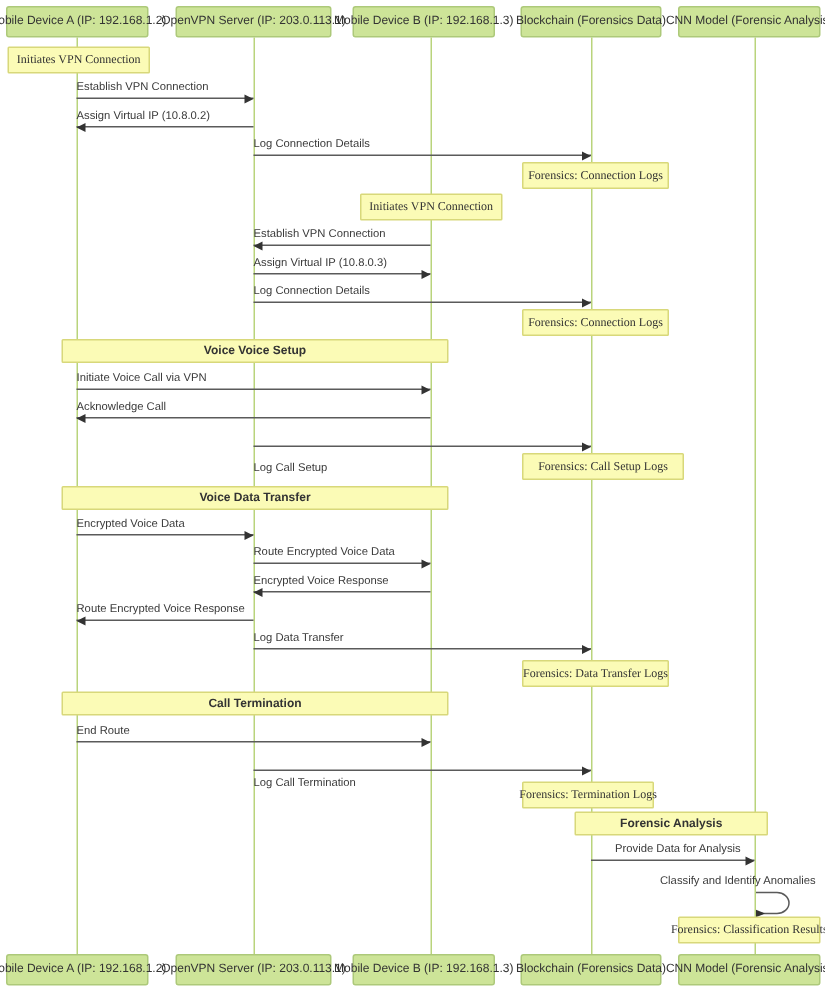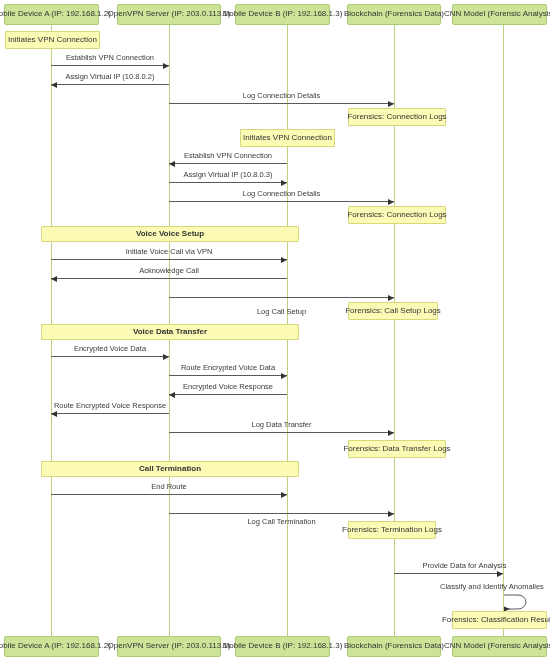--- a/index.html
+++ b/index.html
@@ -49,20 +49,21 @@
     color:#333333;
     font-size:8px;
     line-height:1.1;
     display:flex;
     align-items:center;
     justify-content:center;
     text-align:center;
     padding:4px 4px;
     white-space:nowrap;
     z-index:5;
+    font-family:Liberation Serif, serif;
   }
   
   .section-bar{
     position:absolute;
     box-sizing:border-box;
     background:#fbfbb6;
     border:1px solid #d8d87a;
     border-radius:1px;
     color:#333333;
     font-size:8px;
@@ -90,21 +91,20 @@
     z-index:3;
   }
   .arrowhead.right{ border-left:6px solid #333333; }
   .arrowhead.left{  border-right:6px solid #333333; }
   .msg-label{
     position:absolute;
     color:#3a3a3a;
     font-size:7.5px;
     line-height:1;
     white-space:nowrap;
-    text-align:center;
     z-index:3;
   }
   .selfloop{ position:absolute; z-index:3; }
 </style>
 </head>
 <body>
 
 <div id="diagram">
 
   <div class="lifeline" style="left:51px;  top:25px; height:612px;"></div>
@@ -158,21 +158,21 @@
   <div class="arrowhead right" style="left:281px; top:256.5px;"></div>
 
   <div class="msg-label" style="left:51px; top:267px; width:236px;">Acknowledge Call</div>
   <div class="msg" style="left:51px; top:278px; width:236px;"></div>
   <div class="arrowhead left" style="left:51px; top:275.5px;"></div>
 
   <div class="msg-label" style="left:169px; top:286px; width:225px;margin-top:22px;">Log Call Setup</div>
   <div class="msg" style="left:169px; top:297px; width:225px;"></div>
   <div class="arrowhead right" style="left:388px; top:294.5px;"></div>
 
-  <div class="note" style="left:348px; top:302px; width:90px; height:18px;text-align:right;">Forensics: Call Setup Logs</div>
+  <div class="note" style="left:348px; top:302px; width:108px; height:18px;text-align:right;">Forensics: Call Setup Logs</div>
 
   <div class="section-bar" style="left:41px; top:324px; width:258px; height:16px;">Voice Data Transfer</div>
 
   <div class="msg-label" style="left:51px; top:345px; width:118px;">Encrypted Voice Data</div>
   <div class="msg" style="left:51px; top:356px; width:118px;"></div>
   <div class="arrowhead right" style="left:163px; top:353.5px;"></div>
 
   <div class="msg-label" style="left:169px; top:364px; width:118px;">Route Encrypted Voice Data</div>
   <div class="msg" style="left:169px; top:375px; width:118px;"></div>
   <div class="arrowhead right" style="left:281px; top:372.5px;"></div>
@@ -196,20 +196,21 @@
   <div class="msg-label" style="left:51px; top:483px; width:236px;">End Route</div>
   <div class="msg" style="left:51px; top:494px; width:236px;"></div>
   <div class="arrowhead right" style="left:281px; top:491.5px;"></div>
 
   <div class="msg-label" style="left:169px; top:502px; width:225px;margin-top:16px;">Log Call Termination</div>
   <div class="msg" style="left:169px; top:513px; width:225px;"></div>
   <div class="arrowhead right" style="left:388px; top:510.5px;"></div>
 
   <div class="note" style="left:348px; top:521px; width:88px; height:18px;">Forensics: Termination Logs</div>
 
+  <div class="section-bar" style="left:383px; top:541px; width:129px; height:16px;">Forensic Analysis</div>
 
   <div class="msg-label" style="left:394px; top:562px; width:109px;margin-left:16px;">Provide Data for Analysis</div>
   <div class="msg" style="left:394px; top:573px; width:109px;"></div>
   <div class="arrowhead right" style="left:497px; top:570.5px;"></div>
 
   <div class="msg-label" style="left:440px; top:583px; width:126px; text-align:left;">Classify and Identify Anomalies</div>
   <svg class="selfloop" width="36" height="22" style="left:502px; top:592px;" viewBox="0 0 36 22">
     <path d="M 2 3 L 16 3 A 8 7 0 0 1 16 17 L 2 17" fill="none" stroke="#5a5a5a" stroke-width="1"></path>
     <polygon points="8,17 2,14.5 2,19.5" fill="#333333"></polygon>
   </svg>

